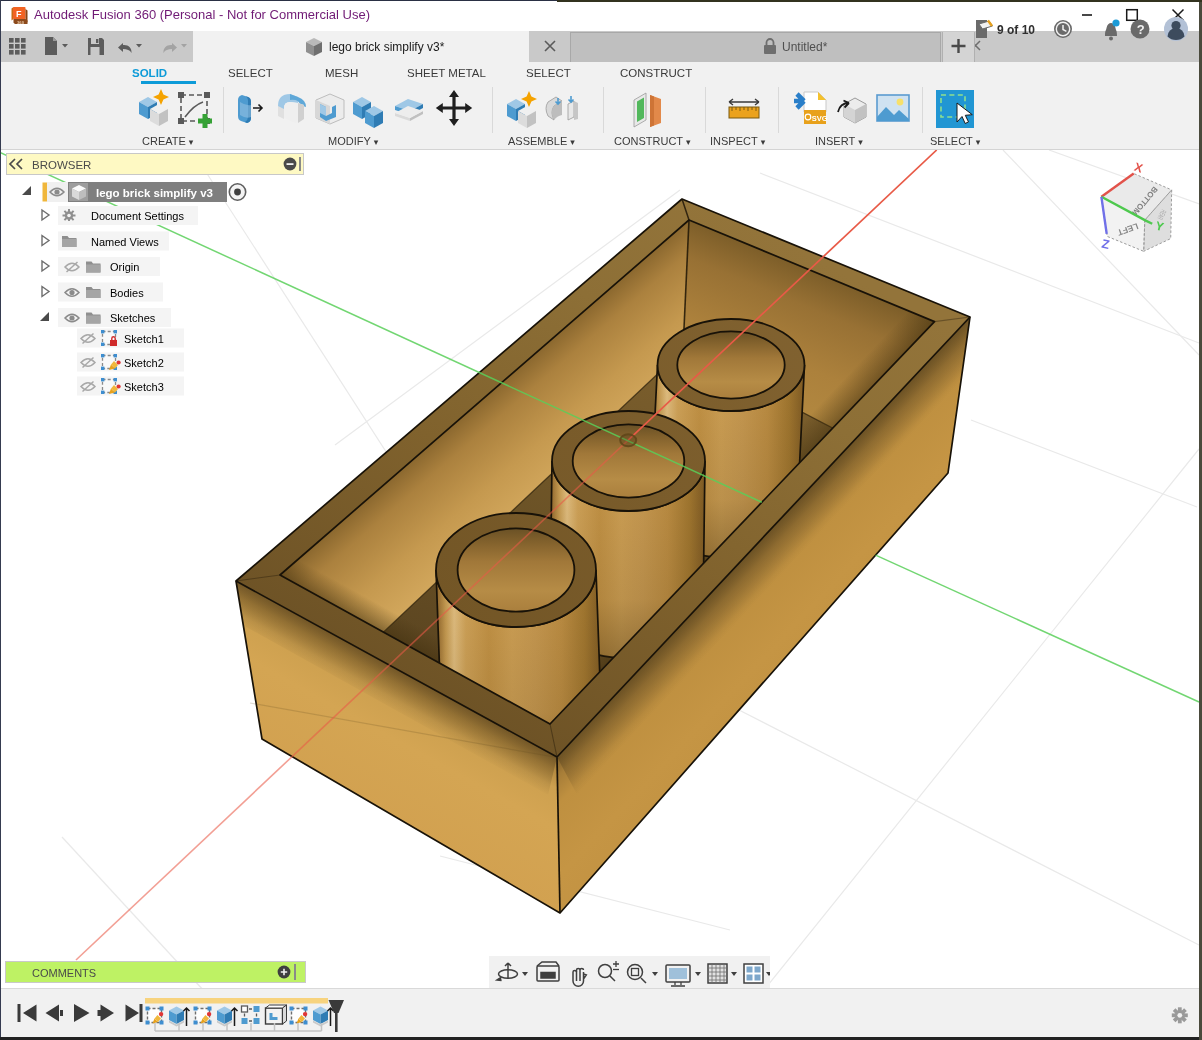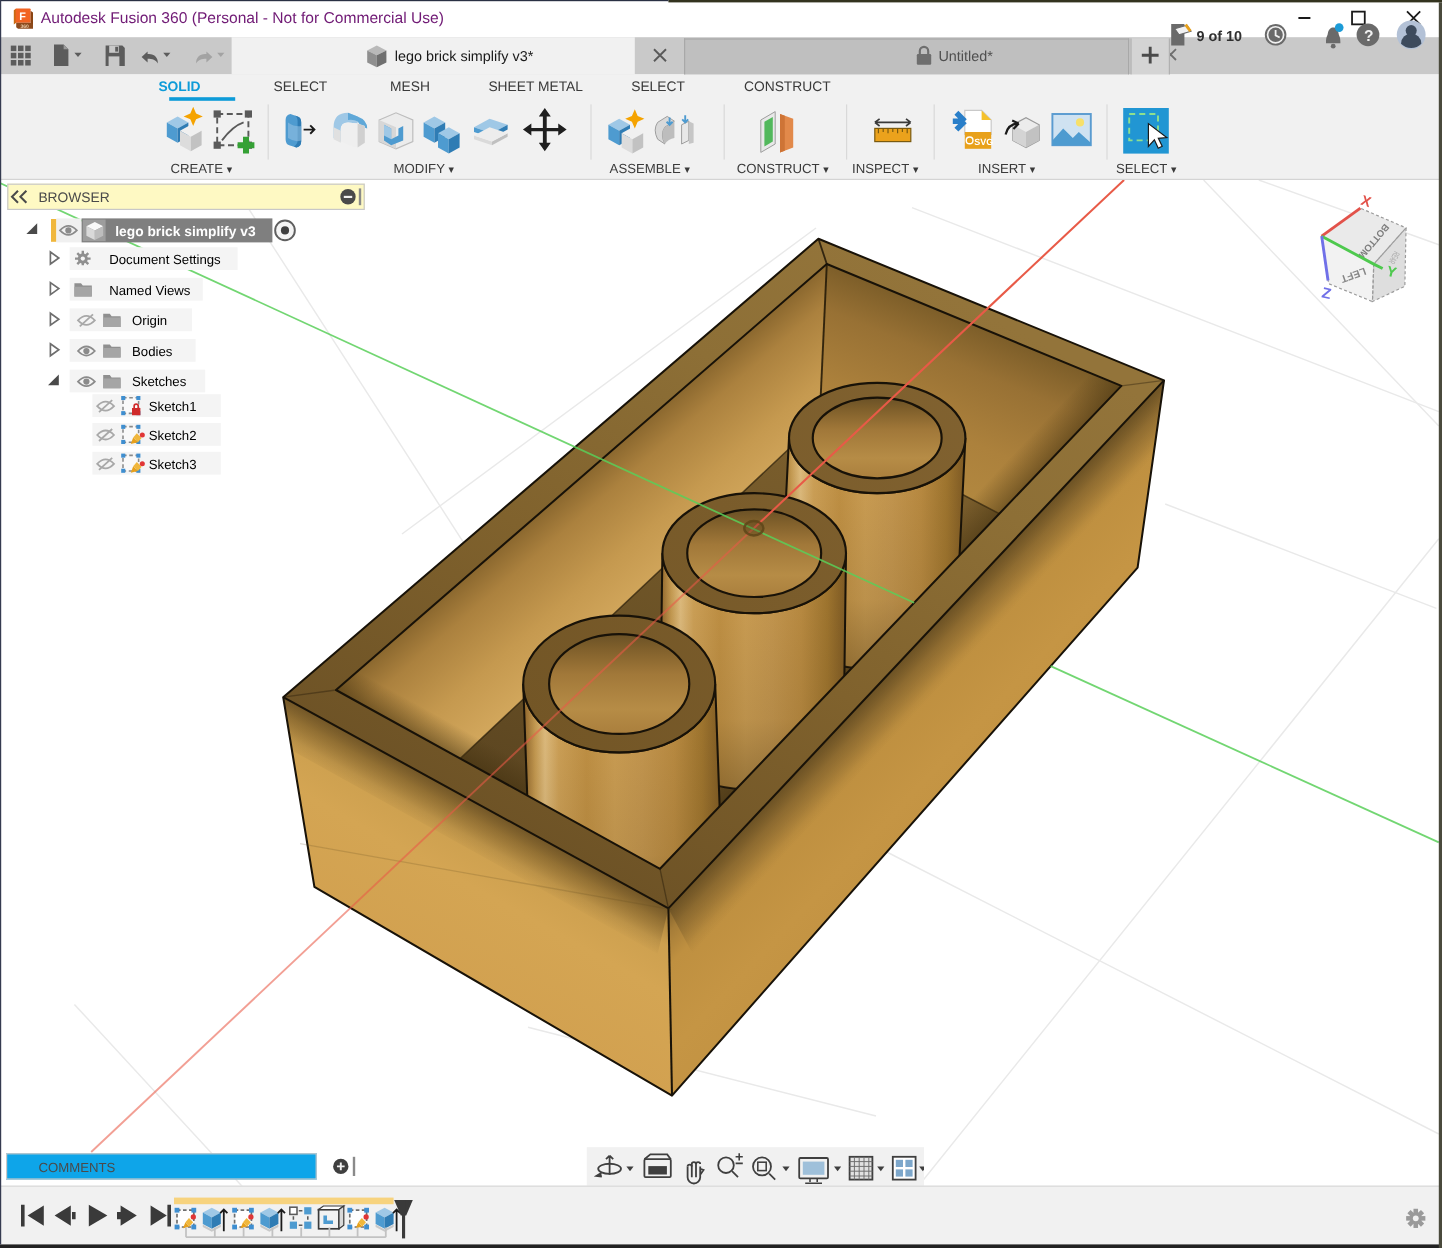--- a/index.html
+++ b/index.html
@@ -35,22 +35,22 @@
   background:#f4f4f4; border:1px solid #d2d2d2; border-radius:3px;
   font-size:11.5px; color:#333; text-align:center; line-height:59px; }
 .ticon { position:absolute; top:26px; }
 
 
 #browserhead { position:absolute; left:6px; top:153px; width:298px; height:22px;
   background:#fef9c3; border:1px solid #c8c8c8; z-index:10; font-size:11.5px;
   color:#4a4a4a; }
 
 
-#comments { position:absolute; left:5px; top:961px; width:259px; height:22px;
-  background:#0ea5e9; border:1px solid #c9c9c9; z-index:10; font-size:11px; color:#4a4a4a; }
+#comments { position:absolute; left:5px; top:961px; width:301px; height:22px;
+  background:#bef264; border:1px solid #c9c9c9; z-index:10; font-size:11px; color:#4a4a4a; }
 #navbar { position:absolute; left:489px; top:956px; width:281px; height:35px;
   background:#f1f1f1; z-index:10; }
 #timeline { position:absolute; left:0; top:988px; width:1202px; height:49px;
   background:#f1f1f1; border-top:1px solid #d9d9d9; z-index:10; }
 #botstrip { position:absolute; left:0; top:1037px; width:1202px; height:3px;
   background:#222; z-index:30; }
 #rightsliver { position:absolute; left:1199px; top:2px; width:3px; height:1038px;
   background:#4a4a3c; z-index:40; }
 #topsliver { position:absolute; left:557px; top:0; width:645px; height:2px;
   background:#33331f; z-index:40; }

